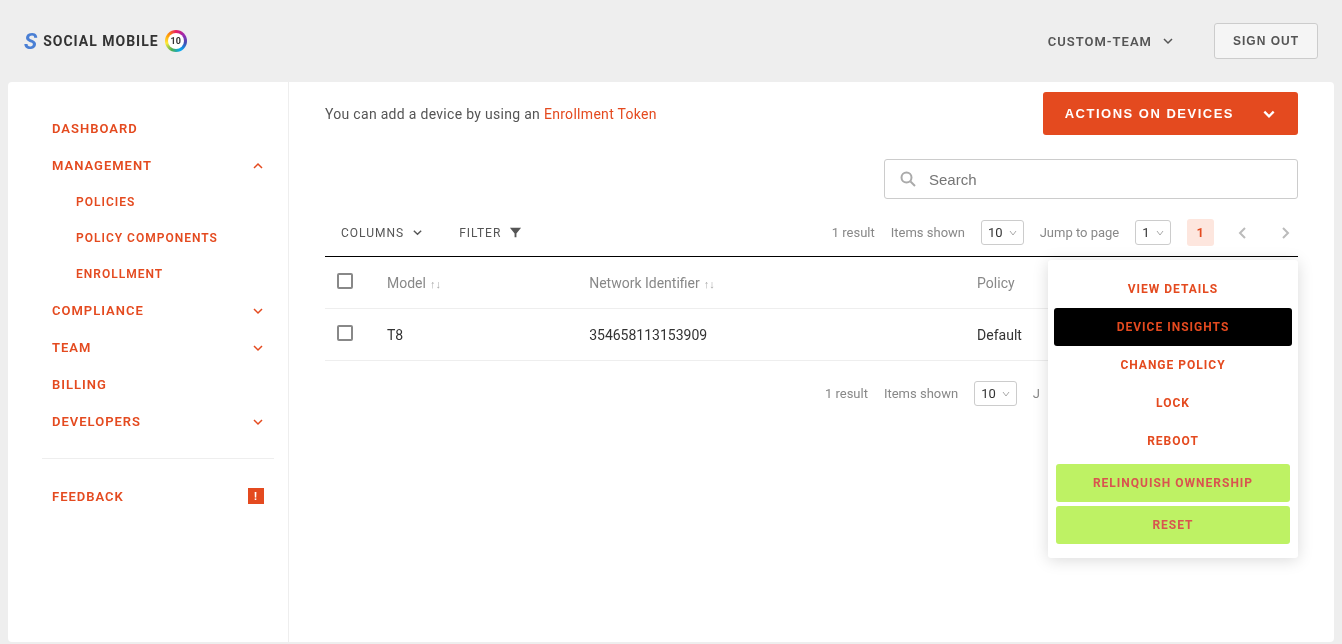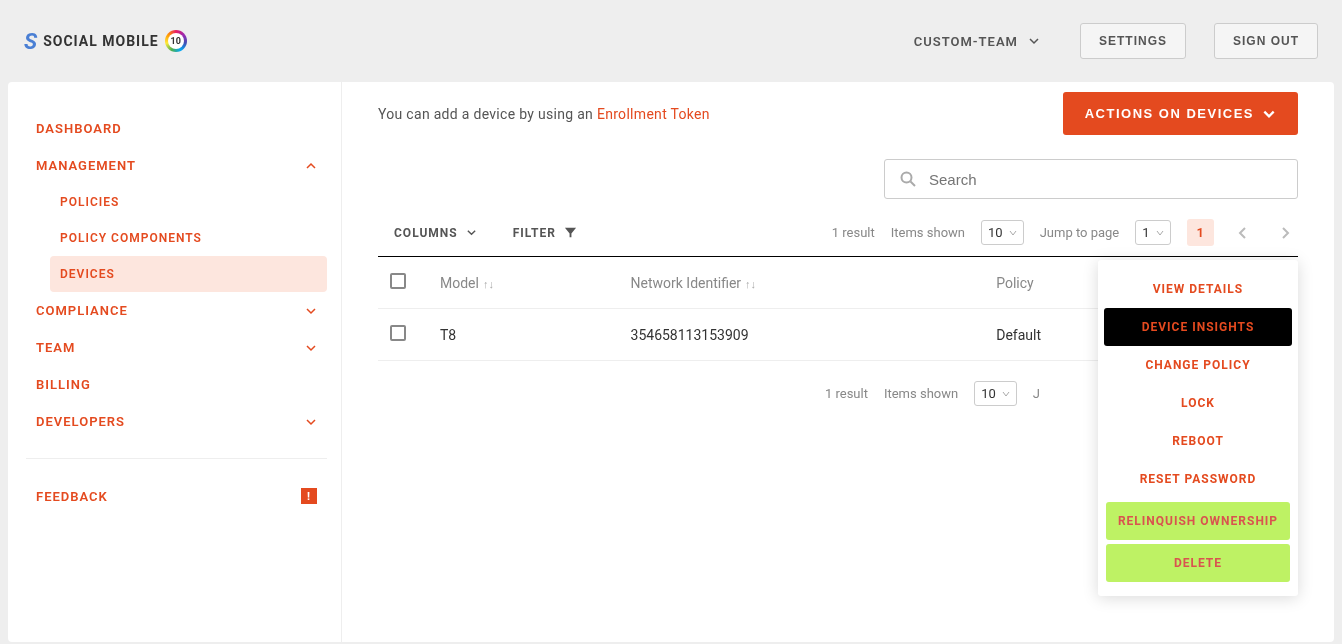--- a/index.html
+++ b/index.html
@@ -10,58 +10,58 @@
 .logo-s { color: #4a7fd4; font-weight: bold; font-size: 22px; font-style: italic; }
 .logo-text { font-weight: 700; letter-spacing: 1px; font-size: 14px; color: #333; }
 .logo-badge { width: 22px; height: 22px; border-radius: 50%; background: conic-gradient(#e91e63, #9c27b0, #3f51b5, #03a9f4, #4caf50, #ffeb3b, #ff9800, #e91e63); display: flex; align-items: center; justify-content: center; }
 .logo-badge-inner { background: white; width: 16px; height: 16px; border-radius: 50%; display:flex; align-items:center; justify-content:center; font-size:9px; font-weight:bold; color:#333;}
 
 .topbar-right { display: flex; align-items: center; gap: 28px; }
 .team-select { font-size: 13px; font-weight: 600; letter-spacing: 1px; color: #555; display: flex; align-items: center; gap: 10px; cursor: pointer; padding: 8px 12px; }
 .btn-outline { border: 1px solid #ccc; background: #f5f5f5; padding: 10px 18px; font-size: 12px; font-weight: 600; letter-spacing: 1px; color: #555; border-radius: 3px; cursor: pointer; }
 
 .main-panel { background: white; margin: 0 8px 8px 8px; border-radius: 4px; display: flex; height: 560px; position: relative; }
-.sidebar { width: 334px; border-right: 1px solid #eee; padding: 28px 14px 20px 18px; overflow-y: auto; }
+.sidebar { width: 281px; border-right: 1px solid #eee; padding: 28px 14px 20px 34px; overflow-y: auto; }
 .sidebar-item { color: #e44a1f; font-size: 13px; font-weight: 600; letter-spacing: 1px; padding: 11px 10px; display: flex; justify-content: space-between; align-items: center; cursor: pointer; }
 .sidebar-sub { padding-left: 24px; }
 .sidebar-sub .sidebar-item { font-size: 12px; padding: 11px 10px; }
 .sidebar-item.active { background: #fde6de; border-radius: 4px; }
 .sidebar-hr { border: none; border-top: 1px solid #eee; margin: 18px 0; }
 .feedback { display: flex; align-items: center; gap: 10px; }
 .feedback-badge { background: #e44a1f; color: white; width: 16px; height: 16px; display: flex; align-items:center; justify-content: center; font-size: 11px; font-weight: bold; }
 
 .content { flex: 1; padding: 10px 36px; position: relative; }
 .content-header { display: flex; justify-content: space-between; align-items: center; margin-bottom: 24px; }
 .content-text { font-size: 14px; color: #555; letter-spacing: 0.3px; }
 .content-text a { color: #e44a1f; text-decoration: none; }
-.btn-primary { background: #e44a1f; color: white; border: none; padding: 14px 22px; font-size: 13px; font-weight: 700; letter-spacing: 1.5px; border-radius: 3px; cursor: pointer; display: flex; align-items: center; gap: 8px; }
+.btn-primary { background: #e44a1f; color: white; border: none; padding: 14px 22px; font-size: 13px; font-weight: 700; letter-spacing: 1.5px; border-radius: 3px; cursor: pointer; display: flex; align-items: center; gap: 28px; }
 
 .search-row { display: flex; justify-content: flex-end; margin-bottom: 20px; }
 .search-box { width: 414px; border: 1px solid #ccc; border-radius: 3px; display: flex; align-items: center; padding: 10px 14px; gap: 12px; }
 .search-box input { border: none; outline: none; font-size: 15px; flex: 1; color: #333; }
 .search-icon { color: #aaa; }
 
 .toolbar-row { display: flex; justify-content: space-between; align-items: center; margin-bottom: 10px; }
 .toolbar-left { display: flex; gap: 36px; align-items: center; padding-left: 16px; }
-.toolbar-btn { font-size: 12px; font-weight: 700; letter-spacing: 1px; color: #555; display: flex; align-items: center; gap: 8px; cursor: pointer; }
+.toolbar-btn { font-size: 12px; font-weight: 400; letter-spacing: 1px; color: #555; display: flex; align-items: center; gap: 8px; cursor: pointer; }
 .toolbar-right { display: flex; align-items: center; gap: 16px; font-size: 13px; color: #888; }
 .small-select { border: 1px solid #ccc; padding: 4px 6px; border-radius: 3px; display:flex; align-items:center; gap:6px; font-size:13px; color:#333; }
 .page-num { background: #fde6de; color: #e44a1f; padding: 6px 10px; border-radius: 3px; font-size: 13px; font-weight: 600; }
 .pager-arrow { color: #bbb; padding: 4px 8px; cursor: pointer; }
 
 table { width: 100%; border-collapse: collapse; }
 th, td { text-align: left; padding: 16px 12px; border-bottom: 1px solid #eee; font-size: 14px; }
 th { color: #888; font-weight: 400; border-top: 1px solid #000000; }
 .checkbox { width: 16px; height: 16px; border: 2px solid #888; border-radius: 2px; display:inline-block; }
 .sort-icon { color: #aaa; margin-left: 4px; font-size: 11px; }
 .status-badge { background: #d9ead9; color: #4a7a4a; padding: 3px 8px; border-radius: 3px; font-size: 13px; }
 
 .bottom-pager { display: flex; justify-content: flex-end; align-items: center; gap: 16px; padding-top: 20px; font-size: 13px; color: #888; }
 
-.dropdown-menu { position: absolute; right: 36px; top: 178px; width: 200px; background: white; box-shadow: 0 2px 16px rgba(0,0,0,0.15); border-radius: 3px; padding: 10px 6px; z-index: 100; }
+.dropdown-menu { position: absolute; right: 36px; top: 178px; width: 250px; background: white; box-shadow: 0 2px 16px rgba(0,0,0,0.15); border-radius: 3px; padding: 10px 6px; z-index: 100; }
 .dropdown-item { text-align: center; padding: 12px 10px; font-size: 12px; font-weight: 700; letter-spacing: 1px; color: #e44a1f; cursor: pointer; border-radius: 3px; }
 .dropdown-item.highlighted { background: #000000; }
 .dropdown-item.danger { background: #bef264; margin: 4px 2px; color: #d9534f; }
 
 .chevron { display: inline-block; }
 svg { display: block; }
 </style>
 </head>
 <body>
 
@@ -75,21 +75,20 @@
   </div>
   <div class="topbar-right">
     <div class="team-select">
       <span>CUSTOM-TEAM</span>
       <span class="chevron">
           <svg width="12" height="12" viewBox="0 0 12 12">
             <path d="M2 4 L6 8 L10 4" stroke="#555" stroke-width="1.5" fill="none"></path>
           </svg>
         </span>
     </div>
-    <button class="btn-outline">SETTINGS</button>
     <button class="btn-outline">SIGN OUT</button>
   </div>
 </div>
 
 <div class="main-panel">
   <div class="sidebar">
     <div class="sidebar-item">
         <span>DASHBOARD</span>
       </div>
     <div class="sidebar-item">
@@ -100,22 +99,22 @@
           </svg>
         </span>
     </div>
     <div class="sidebar-sub">
       <div class="sidebar-item">
           <span>POLICIES</span>
         </div>
       <div class="sidebar-item">
           <span>POLICY COMPONENTS</span>
         </div>
-      <div class="sidebar-item active">
-          <span>DEVICES</span>
+      <div class="sidebar-item">
+          <span>ENROLLMENT</span>
         </div>
     </div>
     <div class="sidebar-item">
       <span>COMPLIANCE</span>
       <span class="chevron">
           <svg width="12" height="12" viewBox="0 0 12 12">
             <path d="M2 4 L6 8 L10 4" stroke="#e44a1f" stroke-width="1.5" fill="none"></path>
           </svg>
         </span>
     </div>
@@ -259,19 +258,18 @@
           </svg>
         </span>
     </div>
 
     <div class="dropdown-menu">
       <div class="dropdown-item">VIEW DETAILS</div>
       <div class="dropdown-item highlighted">DEVICE INSIGHTS</div>
       <div class="dropdown-item">CHANGE POLICY</div>
       <div class="dropdown-item">LOCK</div>
       <div class="dropdown-item">REBOOT</div>
-      <div class="dropdown-item">RESET PASSWORD</div>
       <div class="dropdown-item danger">RELINQUISH OWNERSHIP</div>
-      <div class="dropdown-item danger">DELETE</div>
+      <div class="dropdown-item danger">RESET</div>
     </div>
 
   </div>
 </div>
 
 </body></html>

